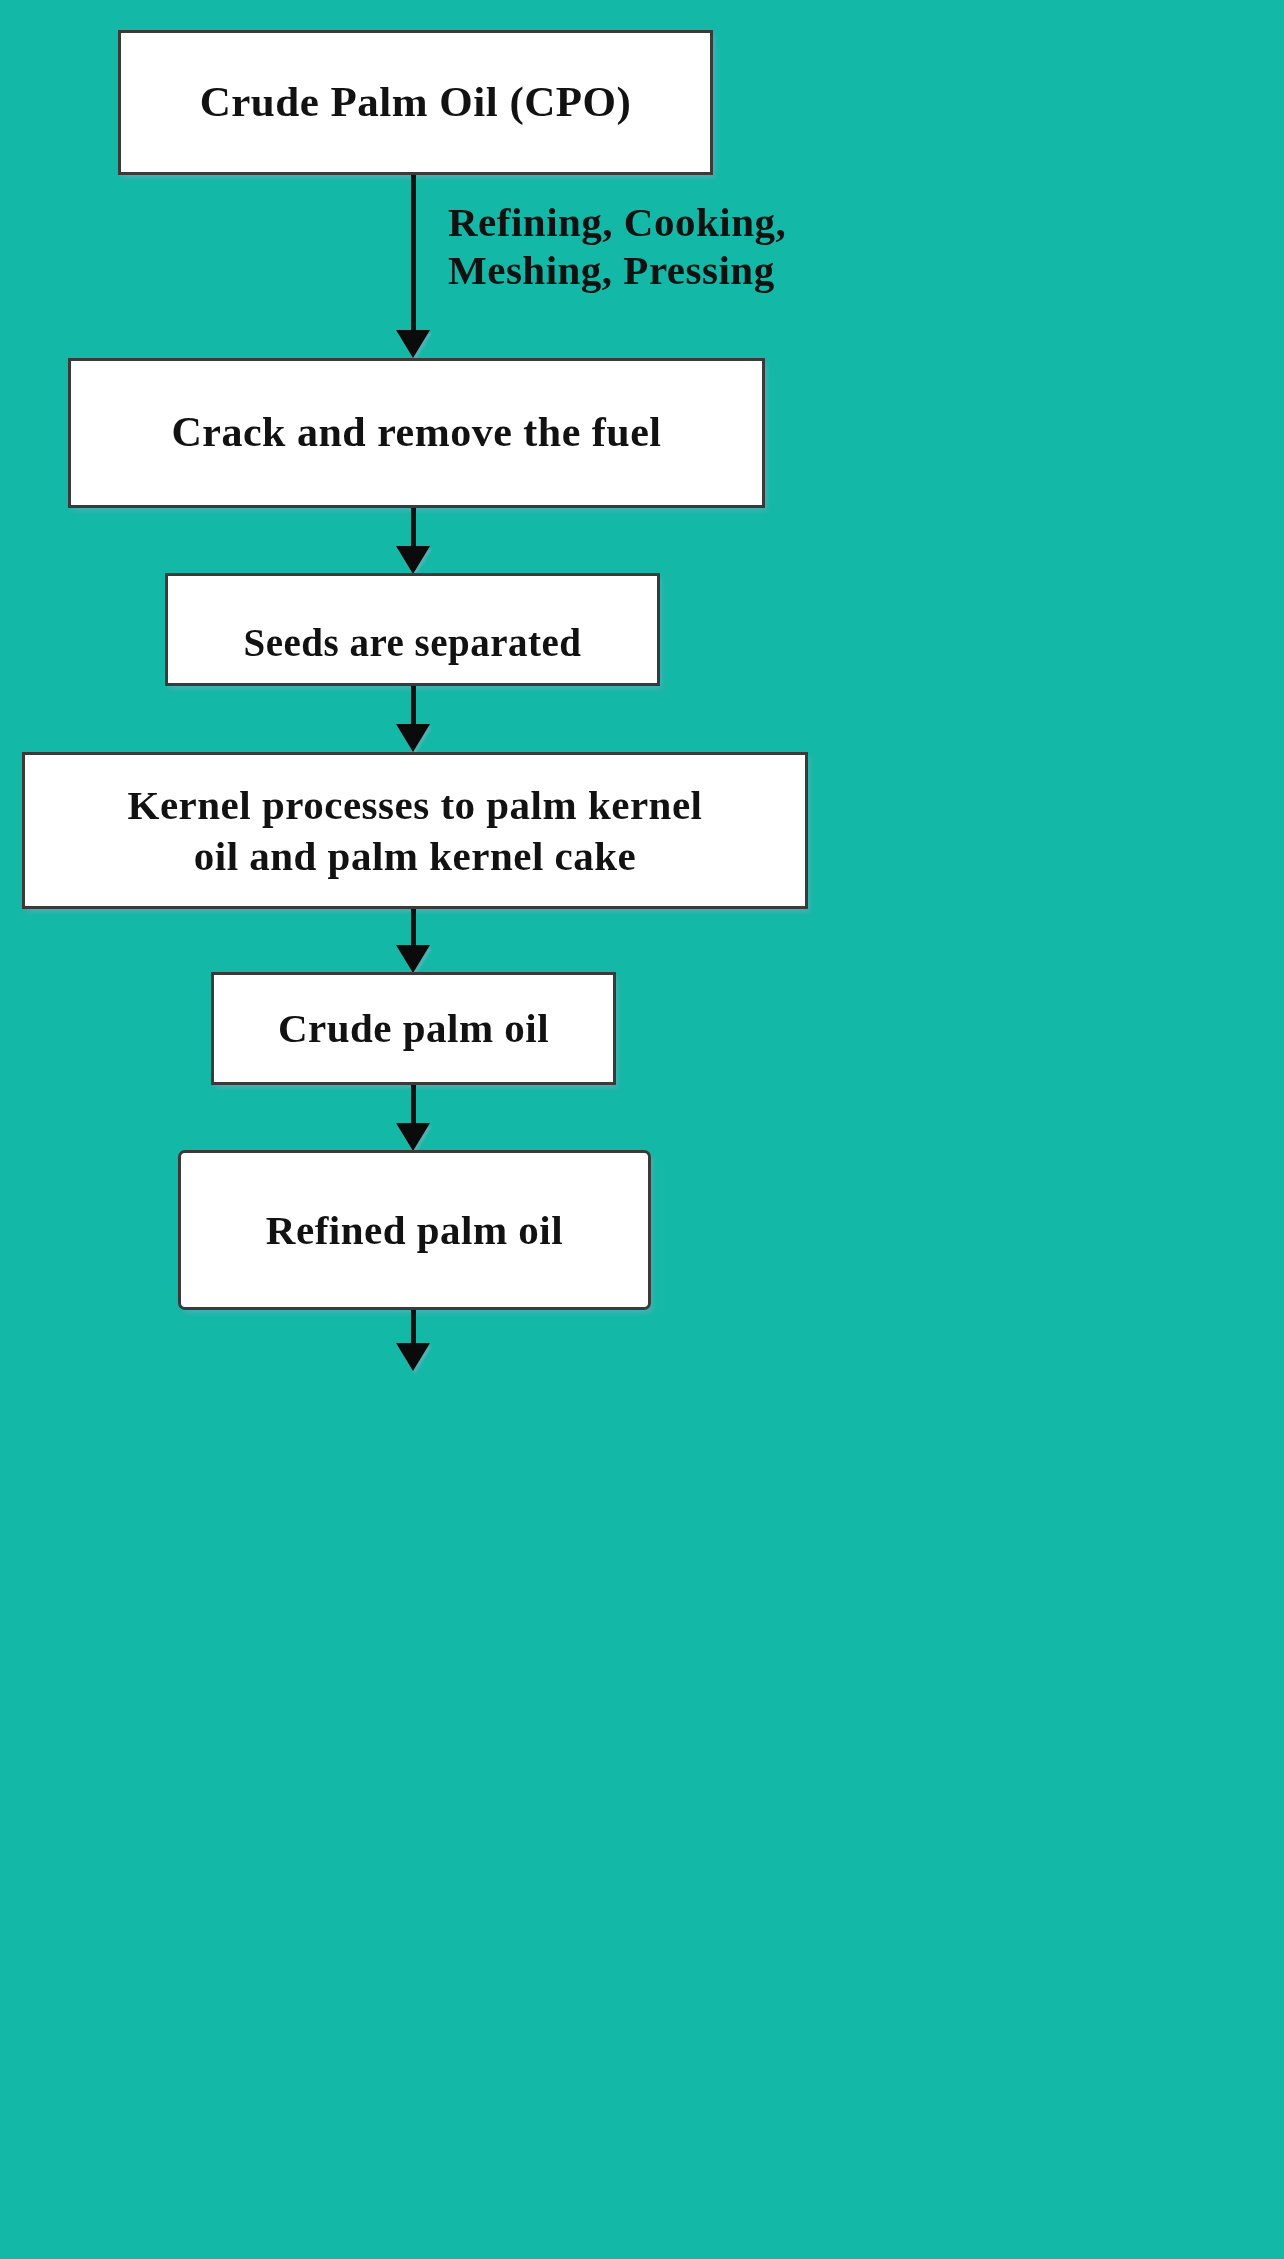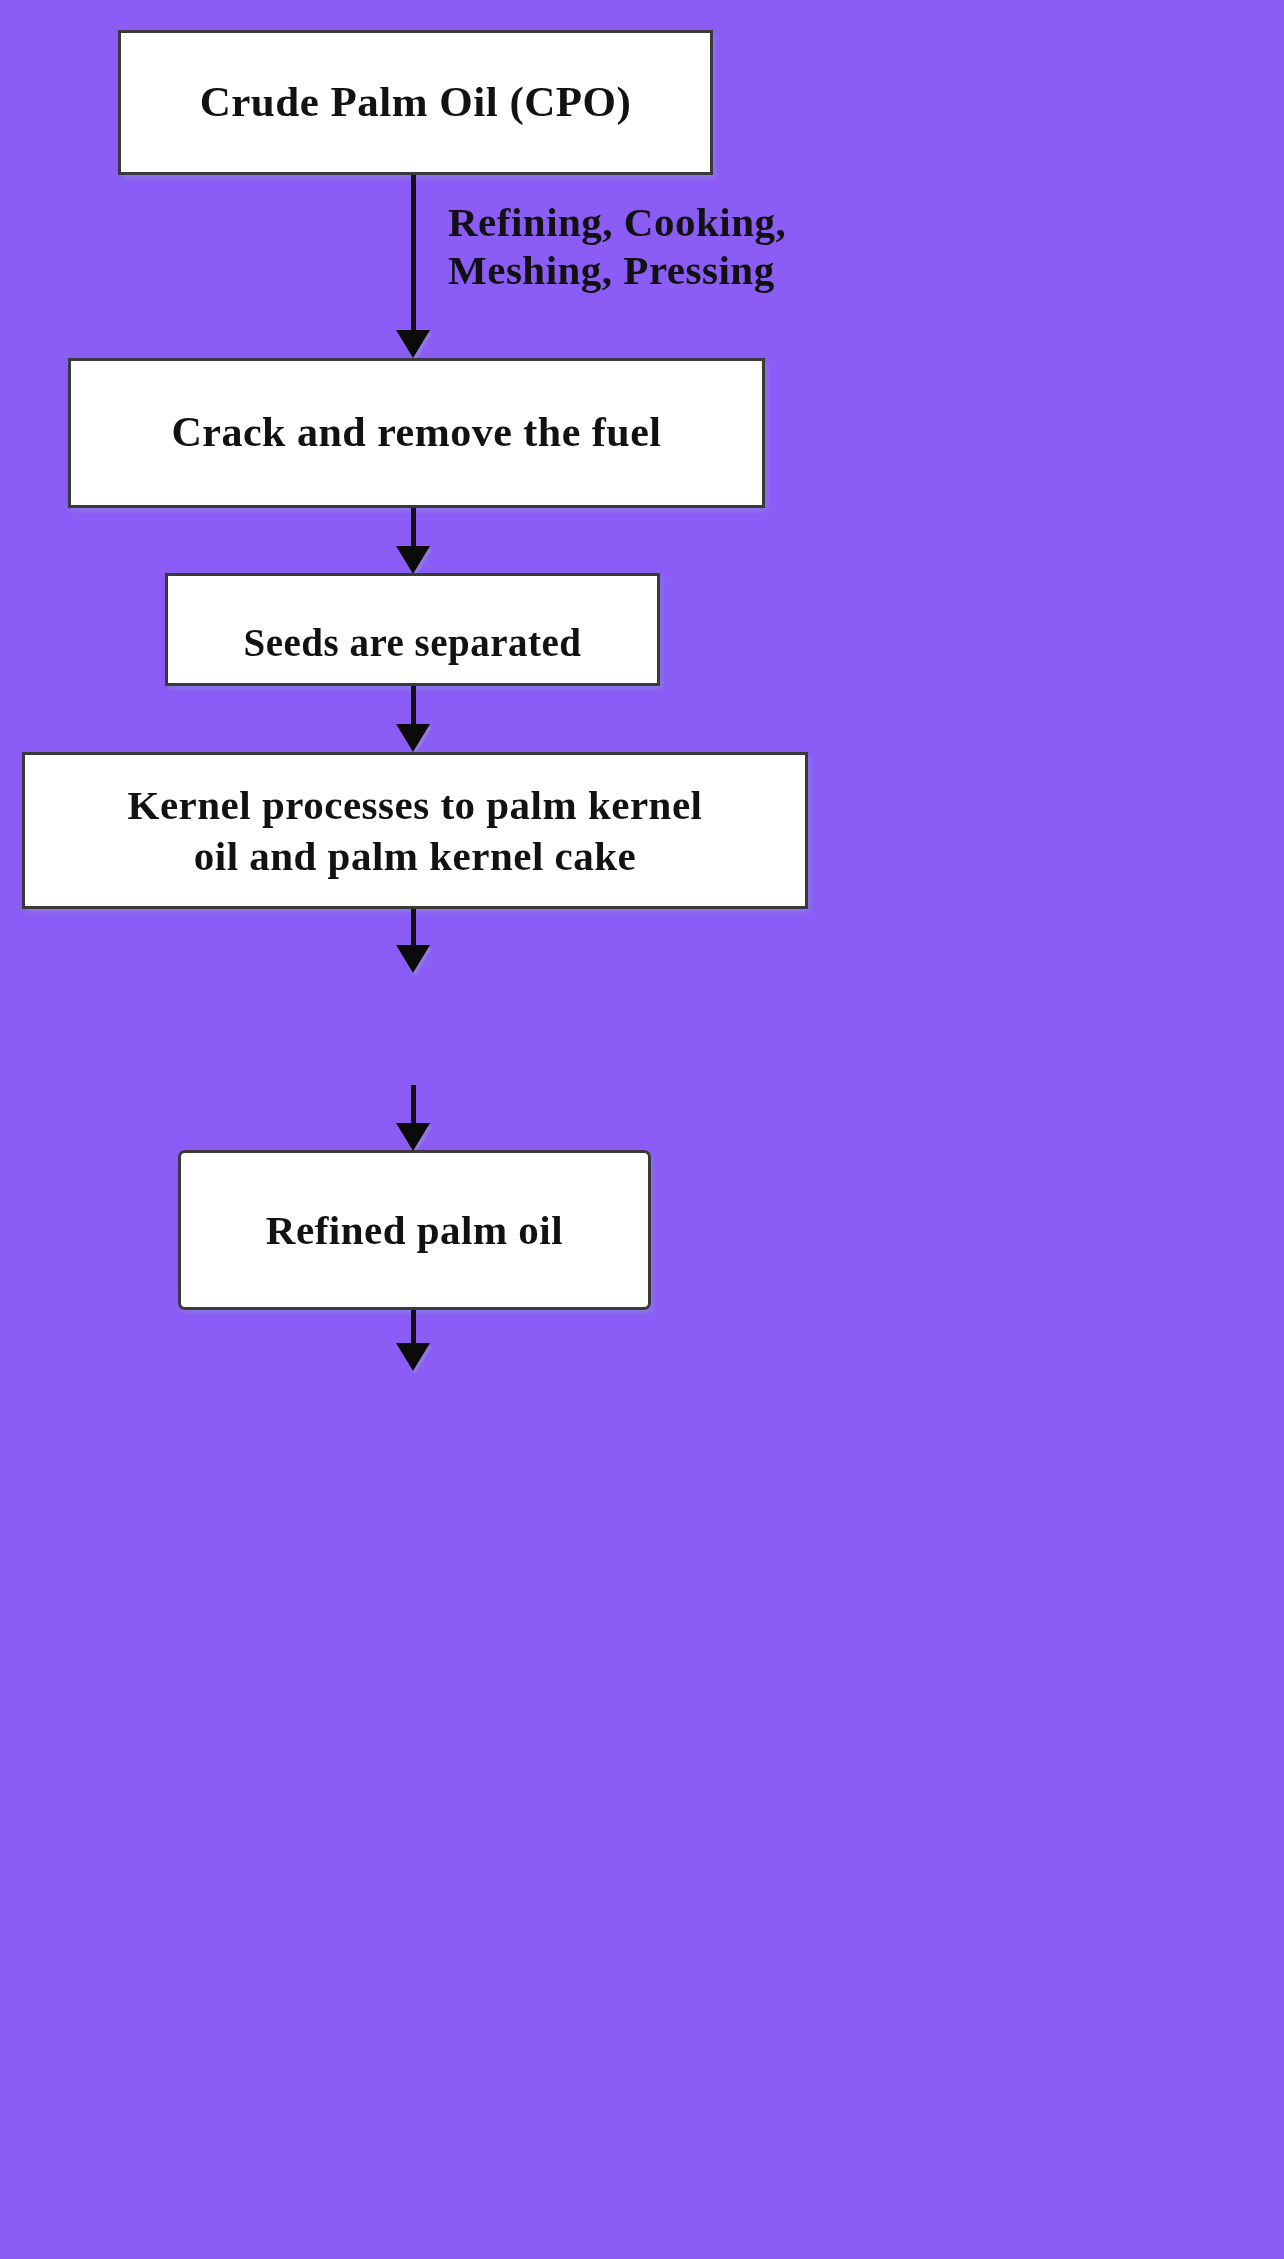--- a/index.html
+++ b/index.html
@@ -10,21 +10,21 @@
   }
   body {
     font-family: "Liberation Serif", "DejaVu Serif", serif;
     -webkit-font-smoothing: none;
   }
 
   #canvas {
     position: relative;
     width: 1284px;
     height: 2259px;
-    background: #8b5cf6;
+    background: #14b8a6;
     overflow: hidden;
   }
 
   
   .node {
     position: absolute;
     box-sizing: border-box;
     background: #ffffff;
     border: 3px solid #3a3a3a;
     box-shadow: 3px 4px 5px -1px rgba(140,165,200,0.40);
@@ -167,20 +167,23 @@
   <div class="node" id="node-kernel">
     <span class="node-label">Kernel processes to palm kernel
 oil and palm kernel cake</span>
   </div>
 
   <div class="edge" id="edge-4">
     <div class="edge-line"></div>
     <div class="edge-head"></div>
   </div>
 
+  <div class="node" id="node-crude">
+    <span class="node-label">Crude palm oil</span>
+  </div>
 
   <div class="edge" id="edge-5">
     <div class="edge-line"></div>
     <div class="edge-head"></div>
   </div>
 
   <div class="node" id="node-refined">
     <span class="node-label">Refined palm oil</span>
   </div>
 

